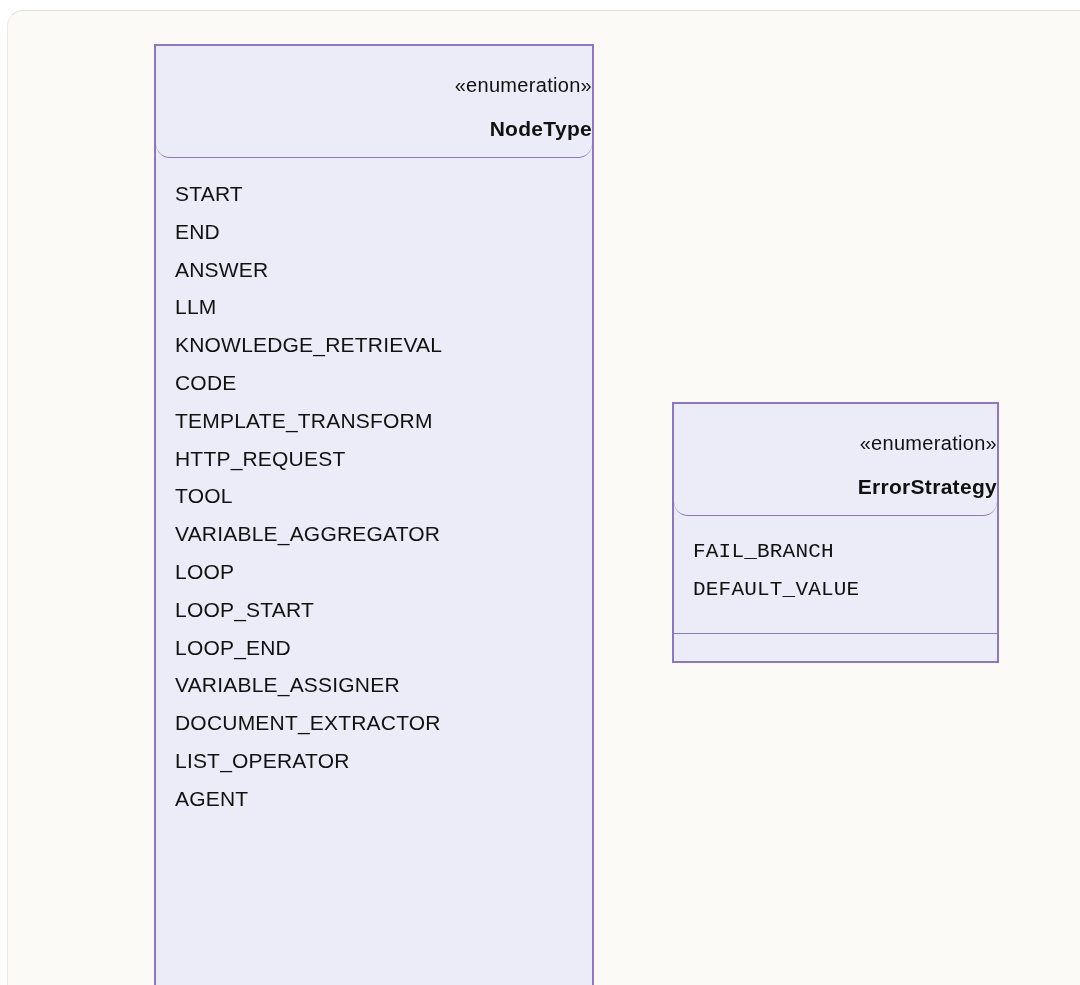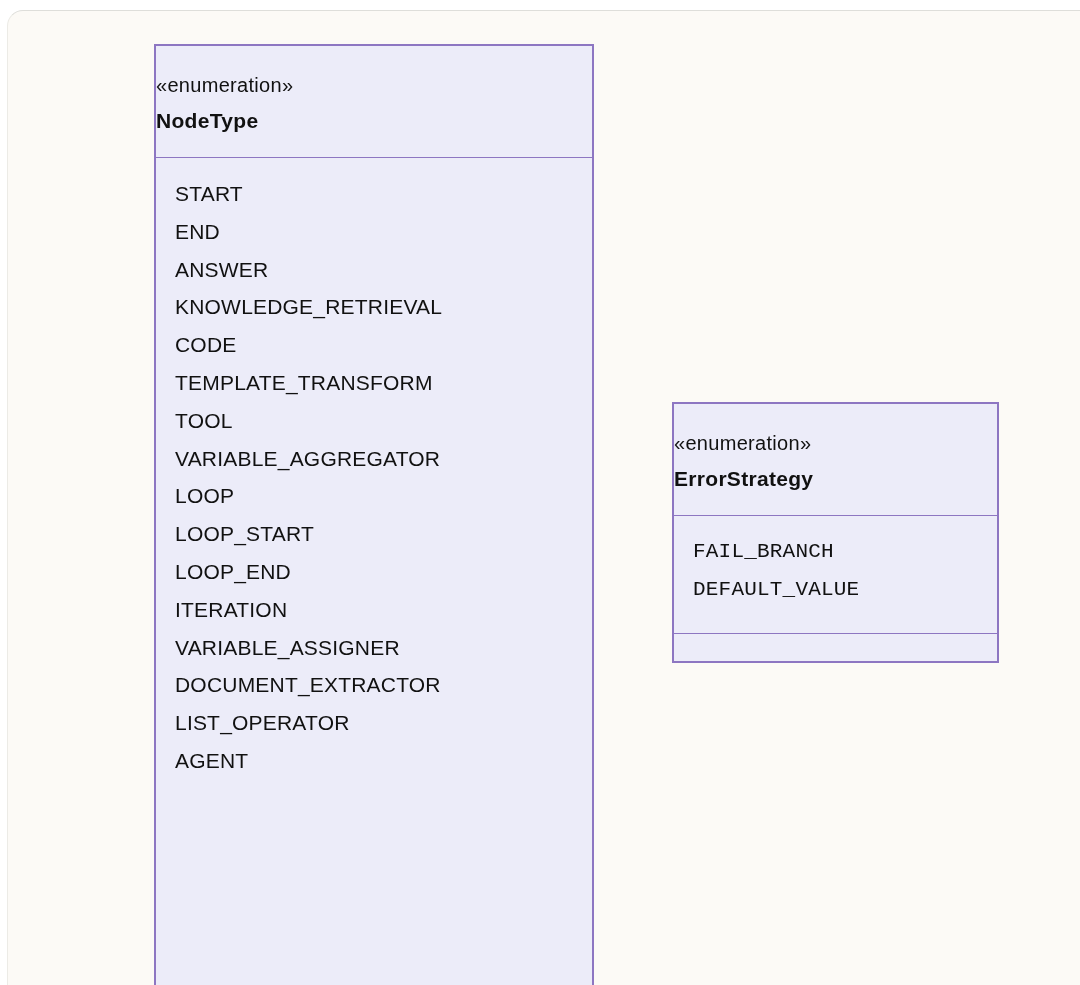--- a/index.html
+++ b/index.html
@@ -26,33 +26,35 @@
     position: absolute;
     background: var(--box-fill, #ECECF9);
     border: 2px solid var(--box-border, #8d76c2);
     box-sizing: border-box;
     color: var(--text, #111111);
   }
   .class-box .header {
     box-sizing: border-box;
     height: 112px;
     border-bottom: 1.5px solid var(--box-border, #8d76c2);
-    text-align: left;
+    text-align: right;
     padding-top: 21px;
+    border-radius: 14px;
   }
   .stereotype {
     font-size: 20px;
     line-height: 36px;
     letter-spacing: 0.3px;
   }
   .enum-name {
     font-size: 21px;
     font-weight: bold;
     line-height: 36px;
     letter-spacing: 0.3px;
+    margin-top: 8px;
   }
   .members {
     box-sizing: border-box;
     padding: 17px 24px 0 19px;
     font-size: 21px;
     letter-spacing: 0.2px;
   }
   .members .member-row {
     line-height: 37.8px;
     white-space: nowrap;
@@ -86,29 +88,30 @@
 
   <div class="class-box" id="box-nodetype">
     <div class="header">
       <div class="stereotype">«enumeration»</div>
       <div class="enum-name">NodeType</div>
     </div>
     <div class="members">
         <div class="member-row">START</div>
         <div class="member-row">END</div>
         <div class="member-row">ANSWER</div>
+        <div class="member-row">LLM</div>
         <div class="member-row">KNOWLEDGE_RETRIEVAL</div>
         <div class="member-row">CODE</div>
         <div class="member-row">TEMPLATE_TRANSFORM</div>
+        <div class="member-row">HTTP_REQUEST</div>
         <div class="member-row">TOOL</div>
         <div class="member-row">VARIABLE_AGGREGATOR</div>
         <div class="member-row">LOOP</div>
         <div class="member-row">LOOP_START</div>
         <div class="member-row">LOOP_END</div>
-        <div class="member-row">ITERATION</div>
         <div class="member-row">VARIABLE_ASSIGNER</div>
         <div class="member-row">DOCUMENT_EXTRACTOR</div>
         <div class="member-row">LIST_OPERATOR</div>
         <div class="member-row">AGENT</div>
       </div>
 
   </div>
 
   <div class="class-box" id="box-errorstrategy">
     <div class="header">

